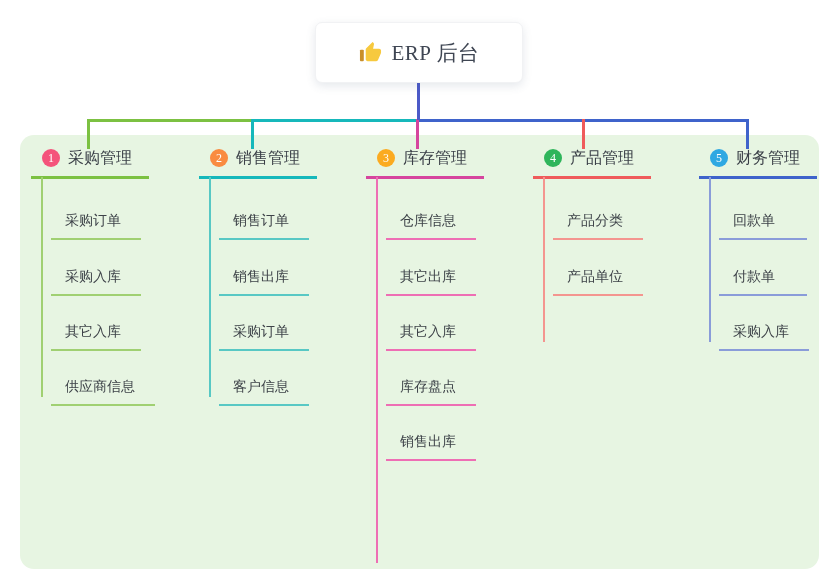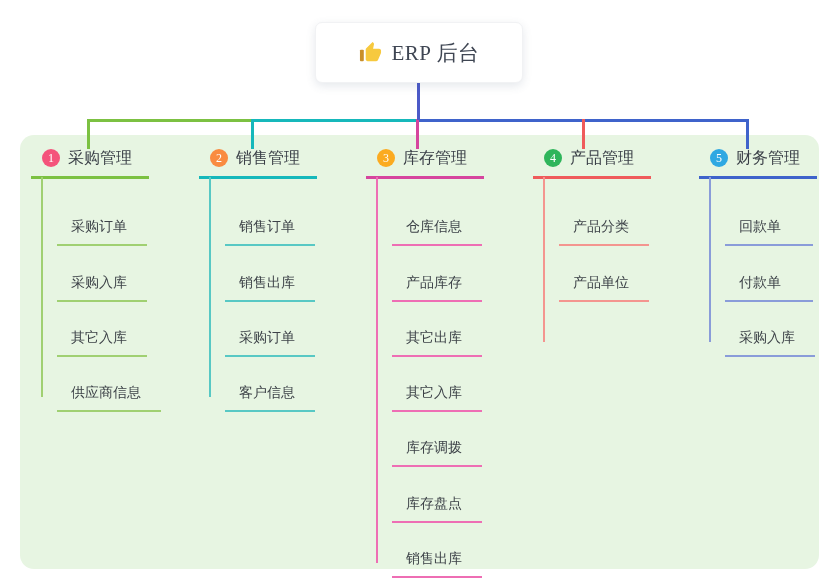--- a/index.html
+++ b/index.html
@@ -45,21 +45,21 @@
   .badge{
     width:18px;height:18px;border-radius:50%;background:var(--badge);
     color:#fff;font-size:12px;line-height:18px;text-align:center;flex:0 0 18px;
   }
   .branch-label{font-size:16px;font-weight:500;color:var(--headtext,#3a3f47);text-align:center;}
   .hline{position:absolute;left:0;top:31px;width:118px;height:3px;background:var(--accent);}
   .vline{position:absolute;left:10px;top:32px;width:2px;background:var(--tint);}
   .col-0 .vline,.col-1 .vline{height:220px;}
   .col-2 .vline{height:386px;}
   .col-3 .vline,.col-4 .vline{height:165px;}
-  .children{position:absolute;left:10px;top:30px;margin:16px;padding:0;list-style:none;}
+  .children{position:absolute;left:10px;top:30px;margin:10px;padding:0;list-style:none;}
   .children li{
     height:55.3px;display:flex;align-items:flex-end;width:max-content;min-width:88px;
     box-sizing:border-box;padding:0 20px 8px 14px;
     border-bottom:2px solid var(--tint);
     font-size:14px;color:var(--childtext,#3d4248);white-space:nowrap;cursor:pointer;
   }
 </style>
 </head>
 <body>
 
@@ -119,24 +119,22 @@
 
   <section class="branch col-2" style="--badge: #fbab20; --accent: #d6459e; --tint: #ee6eb4;">
     <div class="branch-header">
       <span class="badge">3</span>
       <span class="branch-label">库存管理</span>
     </div>
     <div class="hline"></div>
     <div class="vline"></div>
     <ul class="children">
       <li>仓库信息</li>
-      <li>产品库存</li>
       <li>其它出库</li>
       <li>其它入库</li>
-      <li>库存调拨</li>
       <li>库存盘点</li>
       <li>销售出库</li>
     </ul>
   </section>
 
   <section class="branch col-3" style="--badge: #2fb55b; --accent: #ef5b5b; --tint: #f4958f;">
     <div class="branch-header">
       <span class="badge">4</span>
       <span class="branch-label">产品管理</span>
     </div>

